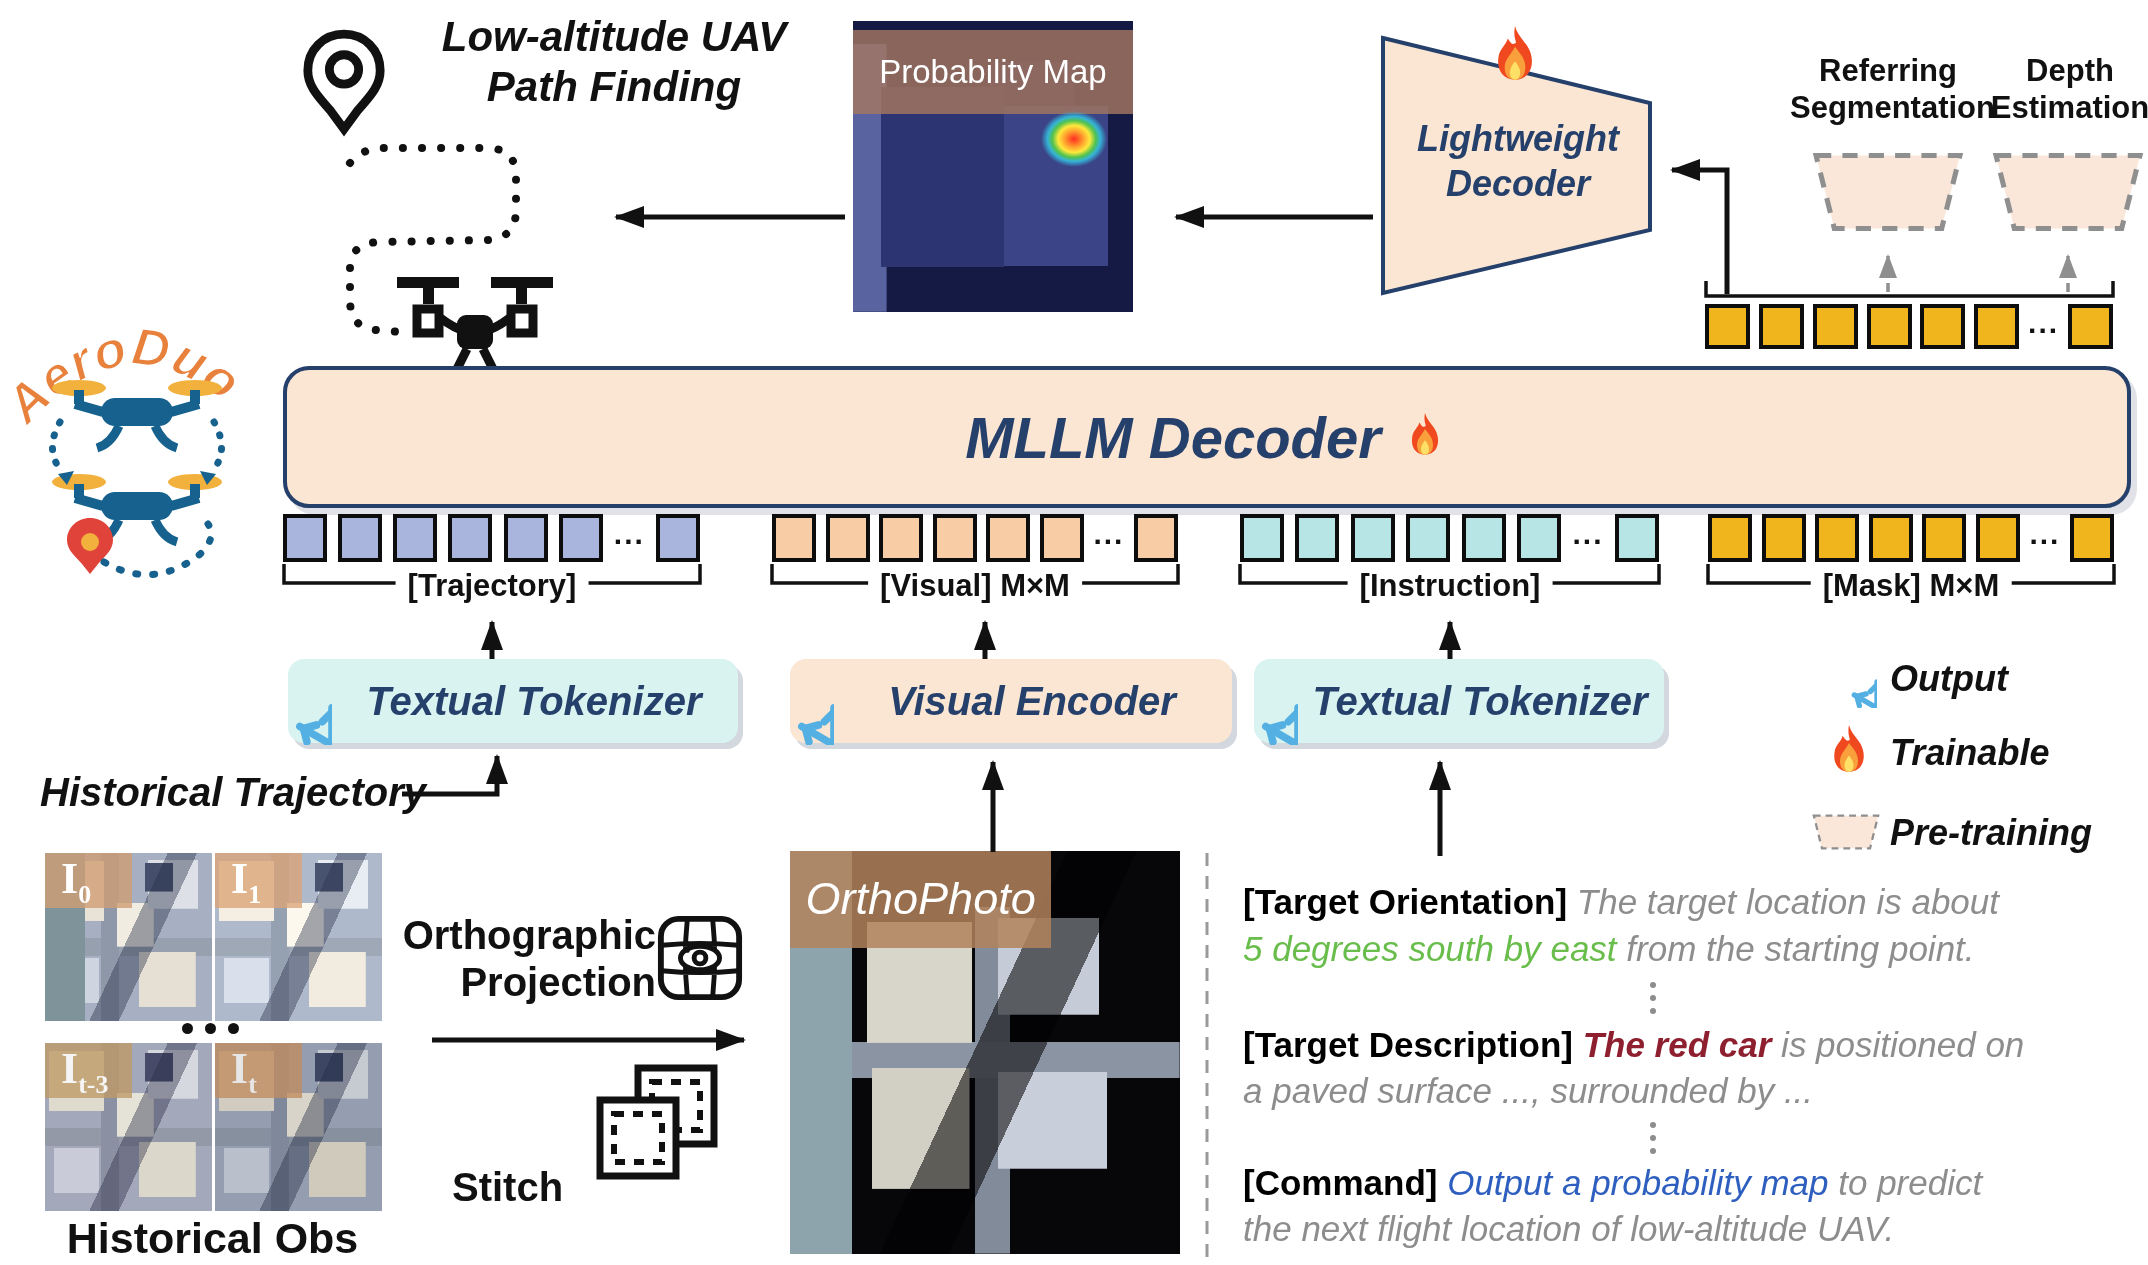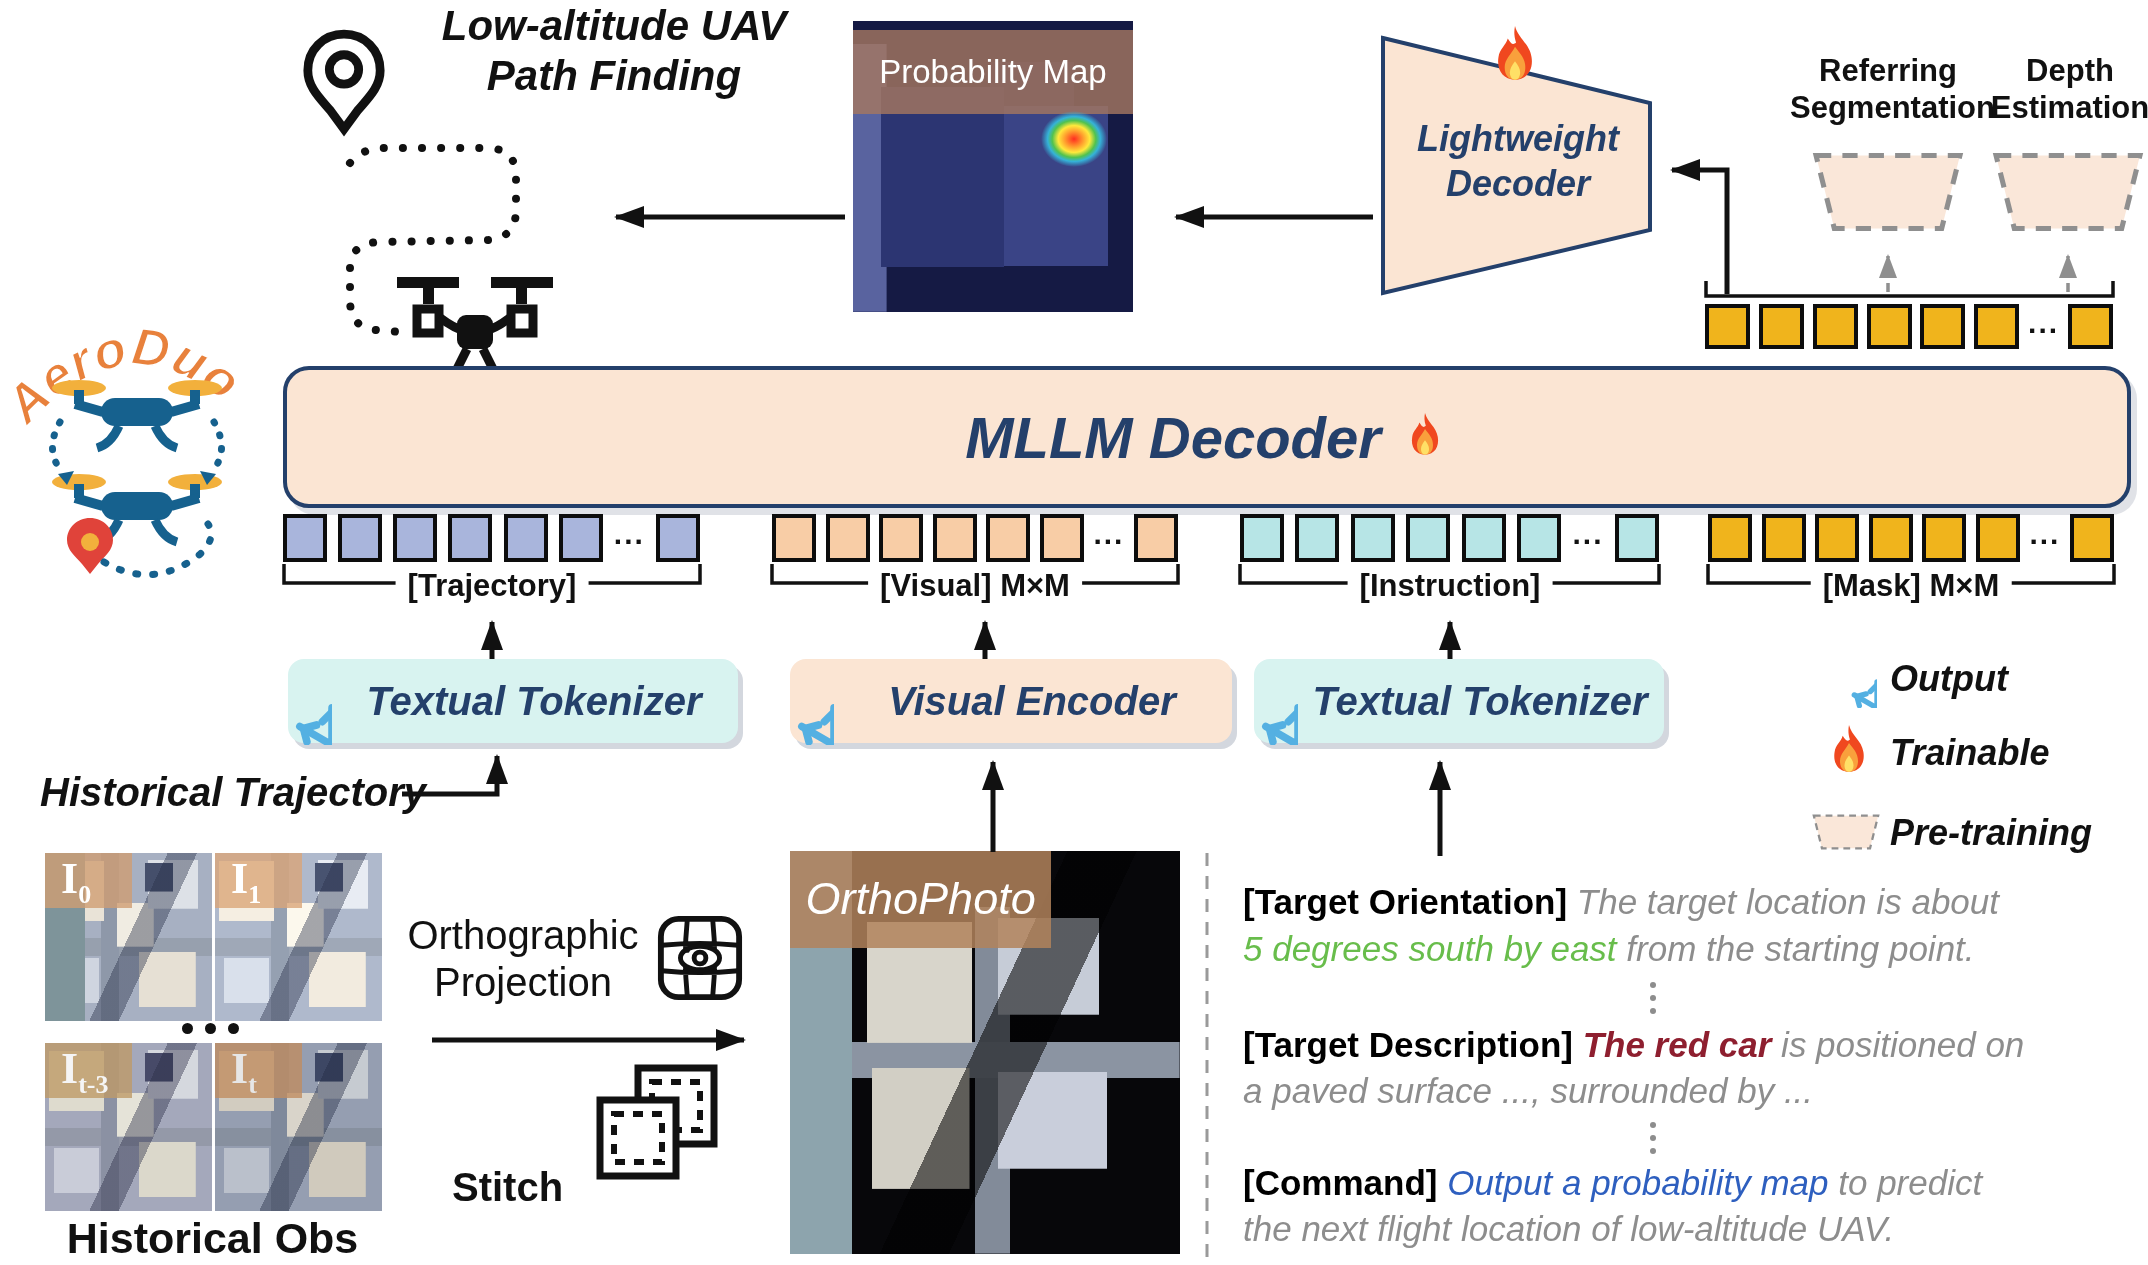--- a/index.html
+++ b/index.html
@@ -6,21 +6,21 @@
   #canvas{position:relative;width:2148px;height:1265px;background:#fff;overflow:hidden;
           font-family:"Liberation Sans",sans-serif;color:#111;}
   .abs{position:absolute;}
 
   
   .ital{font-style:italic;font-weight:700;}
   .navy{color:var(--navy,#24406b);}
   .ctr{text-align:center;}
 
   
-  #task-title{left:404px;top:1px;width:420px;font-size:42px;line-height:50px;}
+  #task-title{left:404px;top:12px;width:420px;font-size:42px;line-height:50px;}
 
   
   #pmap{left:853px;top:21px;width:280px;height:291px;background-color:#151a44;overflow:hidden;
     background-image:
       linear-gradient(#2c3572,#2c3572),linear-gradient(#3a4486,#3a4486),
       linear-gradient(#434e95,#434e95),linear-gradient(#232a5e,#232a5e),
       linear-gradient(#59639f,#59639f);
     background-repeat:no-repeat;
     background-size:44% 62%,40% 55%,70% 16%,30% 30%,12% 92%;
     background-position:18% 60%,85% 65%,60% 46%,70% 20%,0 100%;}
@@ -89,21 +89,21 @@
   .v4{filter:brightness(.9) saturate(1.15);}
   .water::before{content:"";position:absolute;left:0;top:0;width:24%;height:100%;background:#7e949a;}
   .chip{position:absolute;left:0;top:0;width:52%;height:33%;background:rgba(207,157,115,.8);}
   .flabel{color:#fff;font-family:"Liberation Serif",serif;font-weight:700;font-size:44px;
           line-height:1;padding:4px 0 0 16px;}
   .flabel sub{font-size:26px;}
   .hdots{position:absolute;display:flex;gap:12px;}
   .hdots i{width:11px;height:11px;border-radius:50%;background:#111;}
 
   
-  #orthproj{left:390px;top:912px;width:266px;font-size:40px;font-weight:400;line-height:47px;}
+  #orthproj{left:390px;top:912px;width:266px;font-size:40px;font-weight:700;line-height:47px;text-align:right;}
   #stitch-label{left:452px;top:1165px;font-size:40px;font-weight:700;}
 
   
   #ortho{left:790px;top:851px;width:390px;height:403px;background-color:#07070a;overflow:hidden;
     background-image:
       linear-gradient(295deg,rgba(0,0,0,0) 0 40%,rgba(0,0,0,.55) 40% 52%,rgba(0,0,0,0) 52%),
       linear-gradient(#d8d5cb,#d8d5cb),linear-gradient(#c6ccd7,#c6ccd7),
       linear-gradient(#d2cfc5,#d2cfc5),linear-gradient(#c9cedb,#c9cedb),
       linear-gradient(#8b94a2,#8b94a2),linear-gradient(#828b99,#828b99),
       linear-gradient(#8da4ad,#8da4ad);

